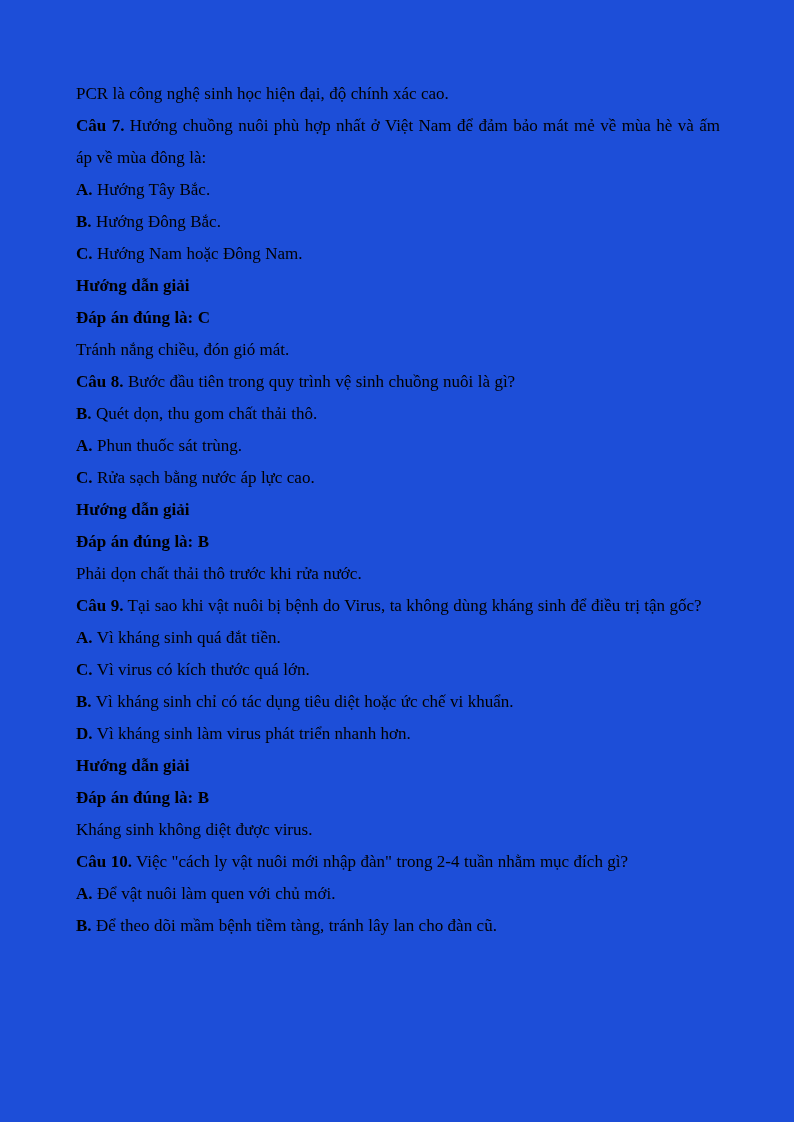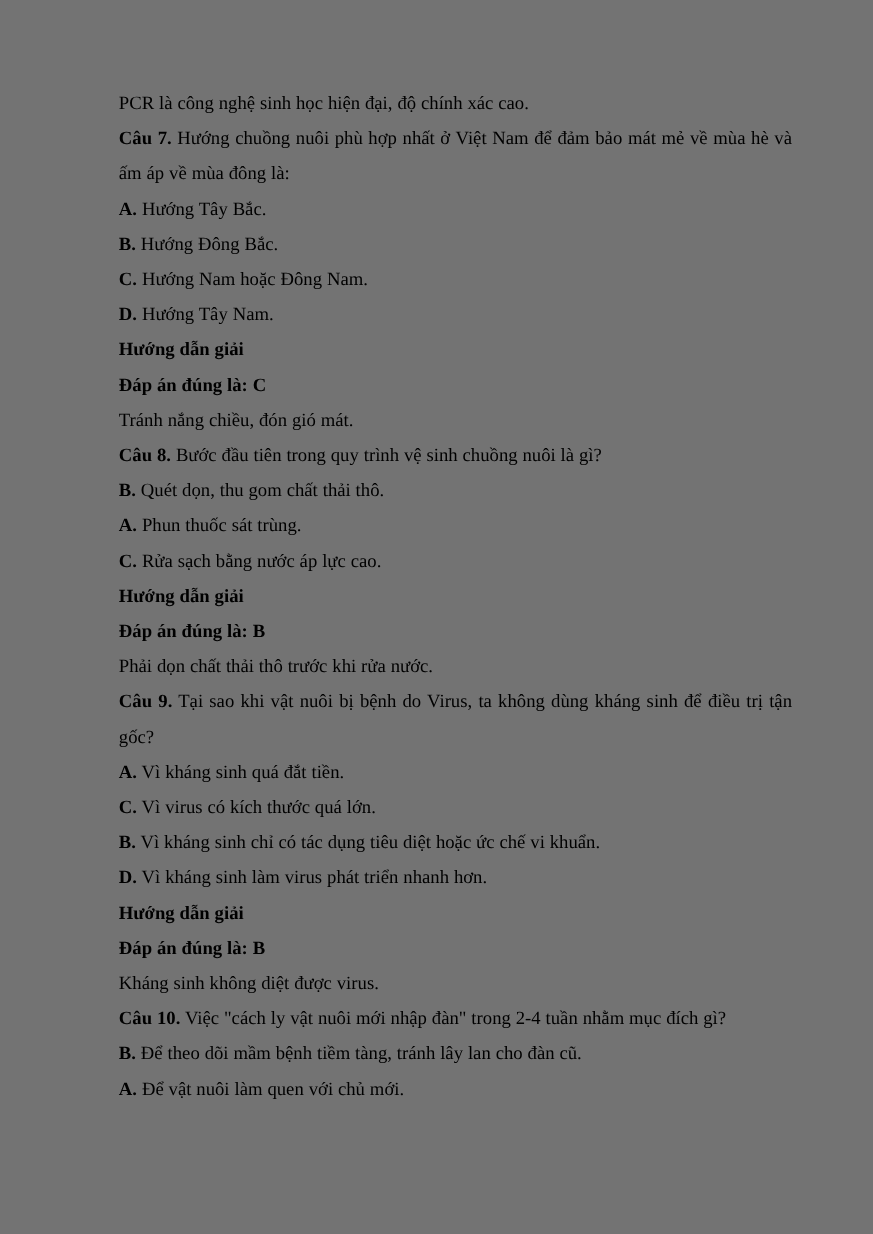--- a/index.html
+++ b/index.html
@@ -10,23 +10,23 @@
   body {
     width: 794px;
     height: 1122px;
     overflow: hidden;
     font-family: "Liberation Serif", "DejaVu Serif", serif;
     color: #000000;
   }
   .page {
     width: 794px;
     height: 1122px;
-    background: #737373;
+    background: #1d4ed8;
     box-sizing: border-box;
-    padding: 78px 74px 0 108px;
+    padding: 78px 74px 0 76px;
   }
   .doc-body p.line {
     margin: 0;
     font-size: 17px;
     line-height: 32px;
     text-align: justify;
     text-justify: inter-word;
     word-spacing: 0.2px;
   }
   .doc-body .b {
@@ -36,36 +36,35 @@
 </head>
 <body>
 
 <div class="page">
   <div class="doc-body">
       <p class="line"><span class="">PCR là công nghệ sinh học hiện đại, độ chính xác cao.</span></p>
       <p class="line"><span class="b">Câu 7.</span><span class=""> Hướng chuồng nuôi phù hợp nhất ở Việt Nam để đảm bảo mát mẻ về mùa hè và ấm áp về mùa đông là:</span></p>
       <p class="line"><span class="b">A.</span><span class=""> Hướng Tây Bắc.</span></p>
       <p class="line"><span class="b">B.</span><span class=""> Hướng Đông Bắc.</span></p>
       <p class="line"><span class="b">C.</span><span class=""> Hướng Nam hoặc Đông Nam.</span></p>
-      <p class="line"><span class="b">D.</span><span class=""> Hướng Tây Nam.</span></p>
       <p class="line"><span class="b">Hướng dẫn giải</span></p>
       <p class="line"><span class="b">Đáp án đúng là: C</span></p>
       <p class="line"><span class="">Tránh nắng chiều, đón gió mát.</span></p>
       <p class="line"><span class="b">Câu 8.</span><span class=""> Bước đầu tiên trong quy trình vệ sinh chuồng nuôi là gì?</span></p>
       <p class="line"><span class="b">B.</span><span class=""> Quét dọn, thu gom chất thải thô.</span></p>
       <p class="line"><span class="b">A.</span><span class=""> Phun thuốc sát trùng.</span></p>
       <p class="line"><span class="b">C.</span><span class=""> Rửa sạch bằng nước áp lực cao.</span></p>
       <p class="line"><span class="b">Hướng dẫn giải</span></p>
       <p class="line"><span class="b">Đáp án đúng là: B</span></p>
       <p class="line"><span class="">Phải dọn chất thải thô trước khi rửa nước.</span></p>
       <p class="line"><span class="b">Câu 9.</span><span class=""> Tại sao khi vật nuôi bị bệnh do Virus, ta không dùng kháng sinh để điều trị tận gốc?</span></p>
       <p class="line"><span class="b">A.</span><span class=""> Vì kháng sinh quá đắt tiền.</span></p>
       <p class="line"><span class="b">C.</span><span class=""> Vì virus có kích thước quá lớn.</span></p>
       <p class="line"><span class="b">B.</span><span class=""> Vì kháng sinh chỉ có tác dụng tiêu diệt hoặc ức chế vi khuẩn.</span></p>
       <p class="line"><span class="b">D.</span><span class=""> Vì kháng sinh làm virus phát triển nhanh hơn.</span></p>
       <p class="line"><span class="b">Hướng dẫn giải</span></p>
       <p class="line"><span class="b">Đáp án đúng là: B</span></p>
       <p class="line"><span class="">Kháng sinh không diệt được virus.</span></p>
       <p class="line"><span class="b">Câu 10.</span><span class=""> Việc "cách ly vật nuôi mới nhập đàn" trong 2-4 tuần nhằm mục đích gì?</span></p>
+      <p class="line"><span class="b">A.</span><span class=""> Để vật nuôi làm quen với chủ mới.</span></p>
       <p class="line"><span class="b">B.</span><span class=""> Để theo dõi mầm bệnh tiềm tàng, tránh lây lan cho đàn cũ.</span></p>
-      <p class="line"><span class="b">A.</span><span class=""> Để vật nuôi làm quen với chủ mới.</span></p>
     </div>
 </div>
 
 </body></html>

